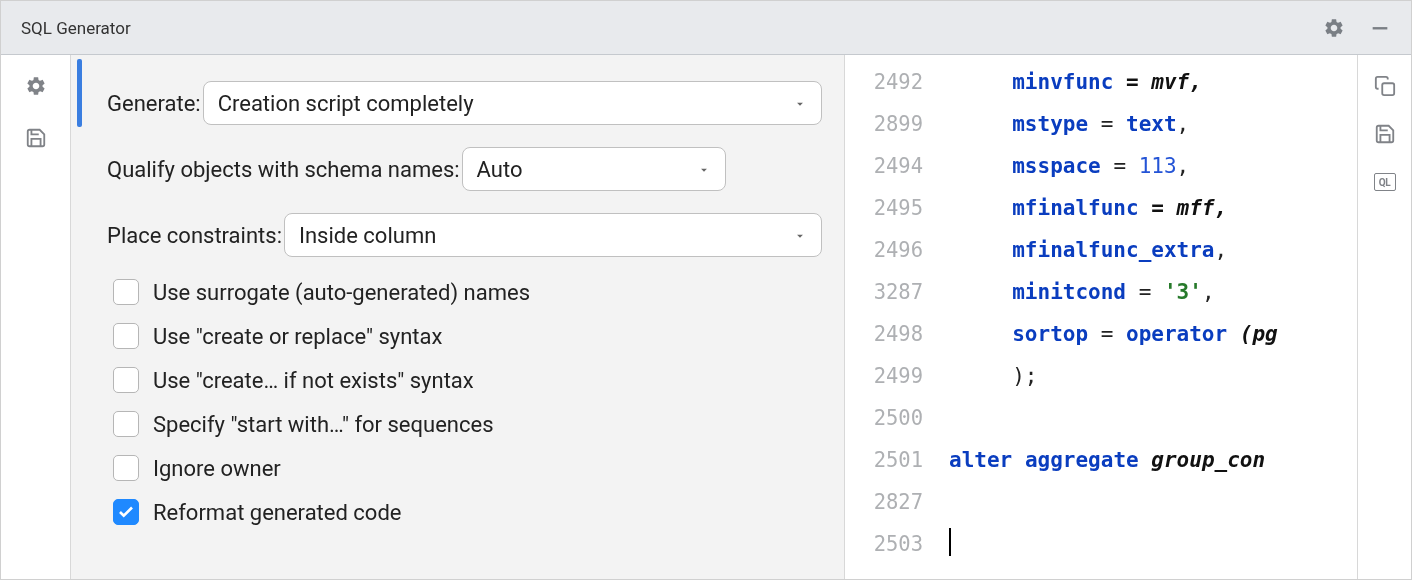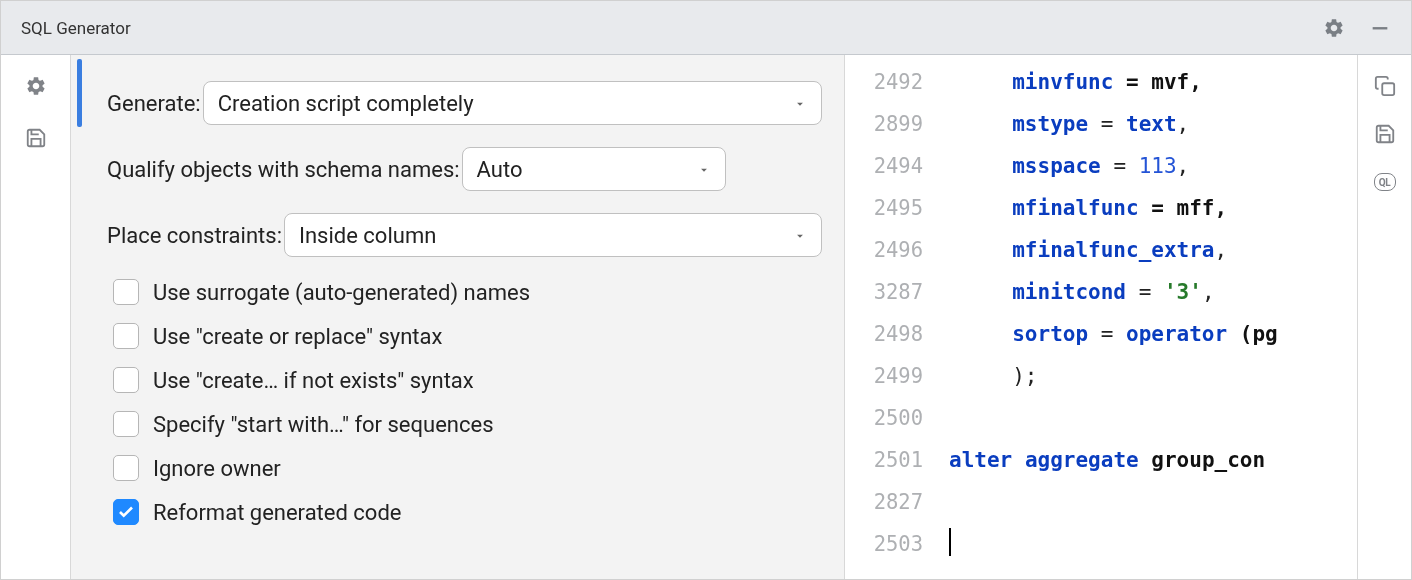--- a/index.html
+++ b/index.html
@@ -143,21 +143,21 @@
       font-family: "SF Mono", Menlo, Consolas, monospace;
       font-size: 21px;
       line-height: 42px;
       white-space: pre;
       overflow: hidden;
       padding-left: 12px;
     }
     .kw { color: #0a3dbf; font-weight: 700; }
     .num { color: #2454d6; }
     .str { color: #277a2b; font-weight: 700; }
-    .ident { color: #111; font-weight: 700; }
+    .ident { color: #111; font-weight: 700; font-style: italic; }
     .cursor-line {
       display: inline-block;
       width: 2px;
       height: 28px;
       background: #000;
       vertical-align: -5px;
     }
     .right-gutter {
       width: 54px;
       border-left: 1px solid #d8d8d8;
@@ -166,21 +166,21 @@
       display: flex;
       flex-direction: column;
       align-items: center;
       gap: 22px;
     }
     .right-gutter .icon-btn { color: #808388; }
     .ql-box {
       width: 22px;
       height: 18px;
       border: 1.8px solid #808388;
-      border-radius: 8px;
+      border-radius: 2px;
       font-size: 10px;
       font-weight: 700;
       display:flex;
       align-items:center;
       justify-content:center;
       letter-spacing: -0.5px;
     }
   </style>
 </head>
 <body>

